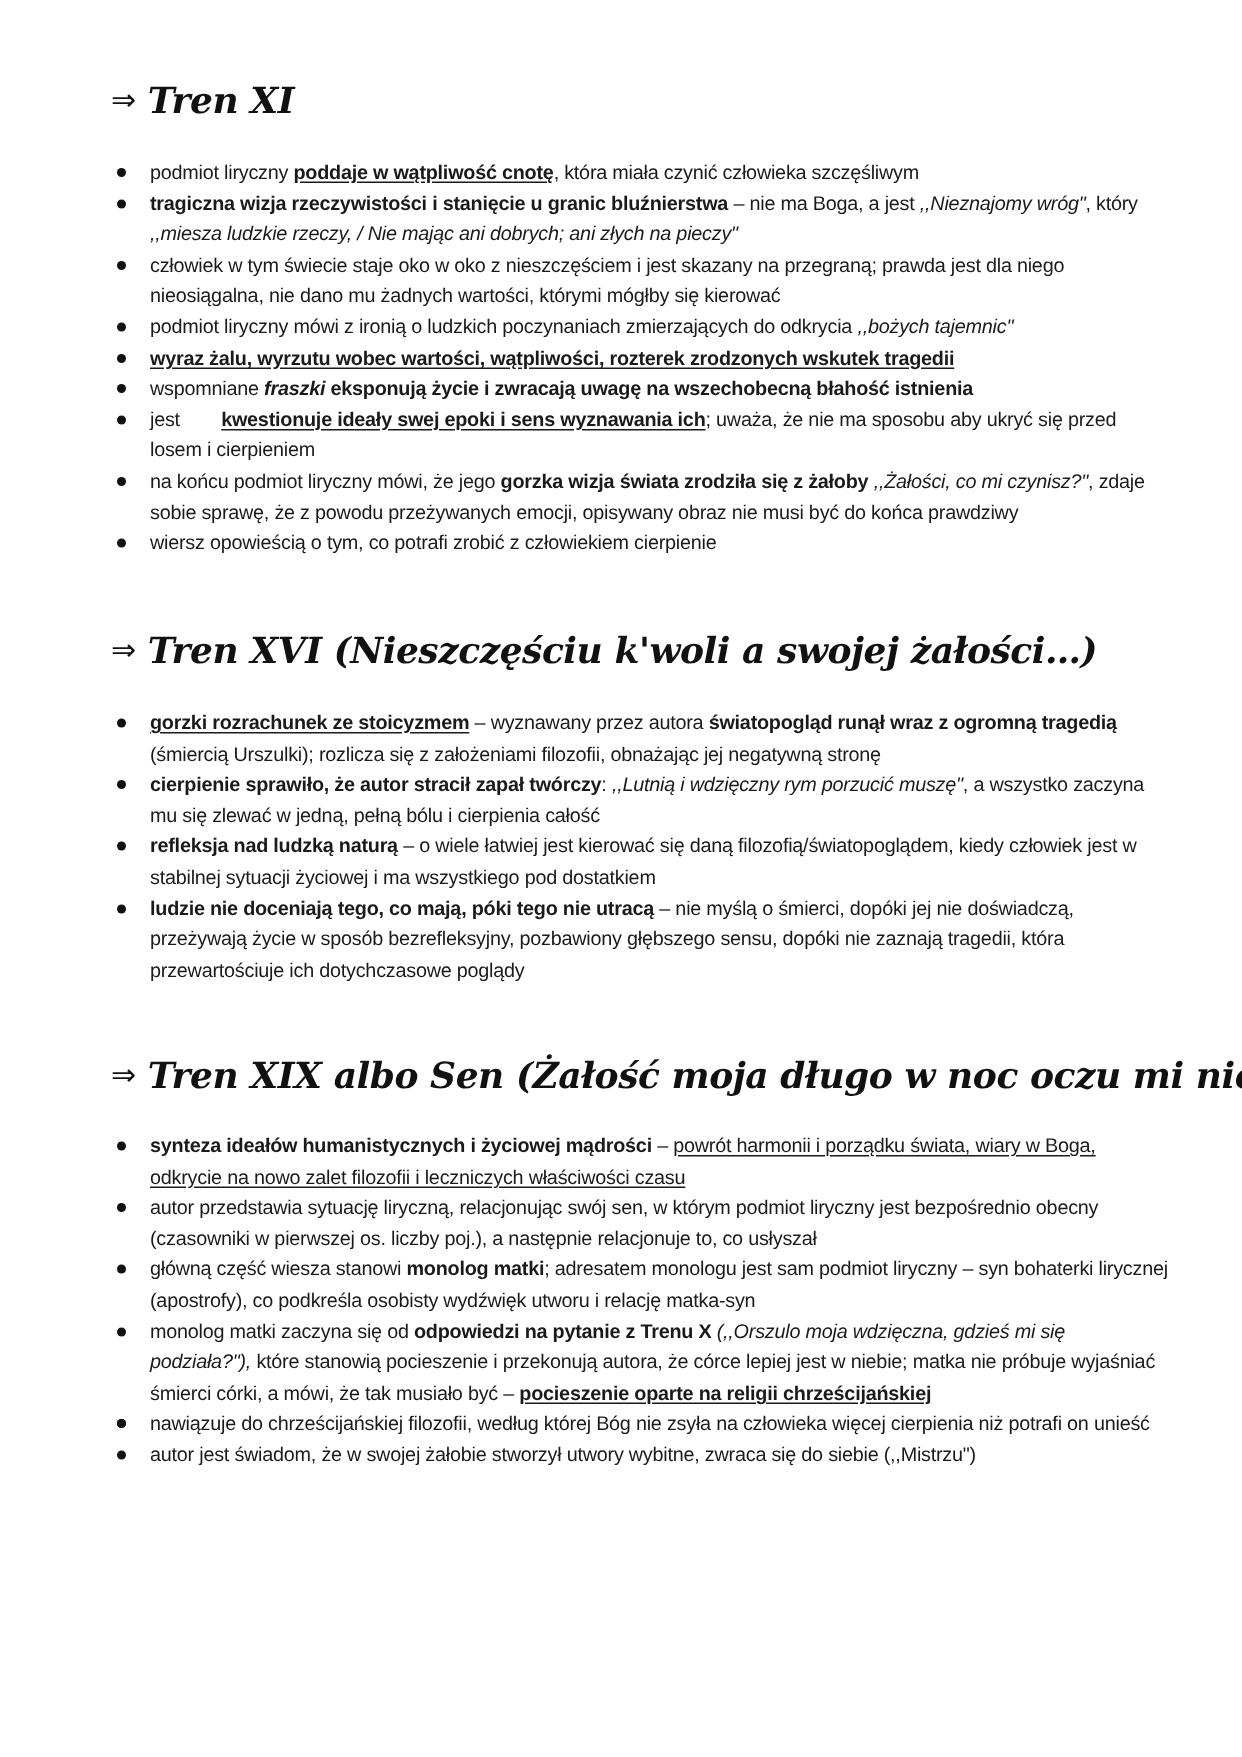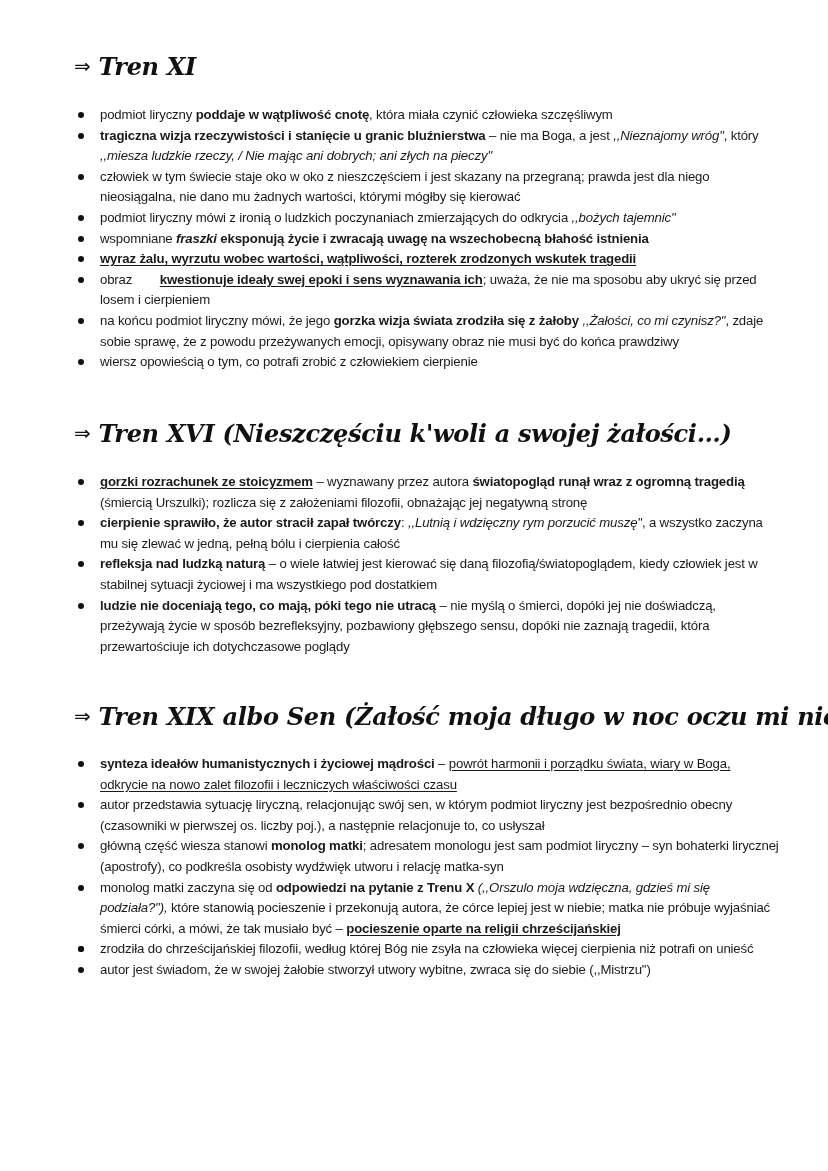--- a/index.html
+++ b/index.html
@@ -25,27 +25,27 @@
 </head>
 <body>
 
 <div class="page">
 
   <div class="section" style="top:0;">
     <div class="title" style="top:52px;">
       <span class="arrow">⇒</span><span>Tren XI</span>
     </div>
     <ul class="items" style="top:105px;">
-        <li><span class="dot"></span><span>podmiot liryczny </span><span style="font-weight: bold; text-underline-offset: 2px;">poddaje w wątpliwość cnotę</span><span>, która miała czynić człowieka szczęśliwym</span></li>
+        <li><span class="dot"></span><span>podmiot liryczny </span><span style="font-weight: bold; text-decoration: underline; text-underline-offset: 2px;">poddaje w wątpliwość cnotę</span><span>, która miała czynić człowieka szczęśliwym</span></li>
         <li><span class="dot"></span><span style="font-weight: bold;">tragiczna wizja rzeczywistości i stanięcie u granic bluźnierstwa</span><span> – nie ma Boga, a jest </span><span style="font-style: italic;">,,Nieznajomy wróg"</span><span>, który </span><span style="font-style: italic;">,,miesza ludzkie rzeczy, / Nie mając ani dobrych; ani złych na pieczy"</span></li>
         <li><span class="dot"></span><span>człowiek w tym świecie staje oko w oko z nieszczęściem i jest skazany na przegraną; prawda jest dla niego nieosiągalna, nie dano mu żadnych wartości, którymi mógłby się kierować</span></li>
         <li><span class="dot"></span><span>podmiot liryczny mówi z ironią o ludzkich poczynaniach zmierzających do odkrycia </span><span style="font-style: italic;">,,bożych tajemnic"</span></li>
+        <li><span class="dot"></span><span style="font-weight: bold; text-decoration: underline; text-underline-offset: 2px;">wyraz żalu, wyrzutu wobec wartości, wątpliwości, rozterek zrodzonych wskutek tragedii</span></li>
         <li><span class="dot"></span><span>wspomniane </span><span style="font-weight: bold; font-style: italic;">fraszki</span><span style="font-weight: bold;"> eksponują życie i zwracają uwagę na wszechobecną błahość istnienia</span></li>
-        <li><span class="dot"></span><span style="font-weight: bold; text-decoration: underline; text-underline-offset: 2px;">wyraz żalu, wyrzutu wobec wartości, wątpliwości, rozterek zrodzonych wskutek tragedii</span></li>
-        <li><span class="dot"></span><span>obraz </span><span style="font-weight: bold; text-decoration: underline; text-underline-offset: 2px; padding-left: 24px;">kwestionuje ideały swej epoki i sens wyznawania ich</span><span>; uważa, że nie ma sposobu aby ukryć się przed losem i cierpieniem</span></li>
+        <li><span class="dot"></span><span>jest </span><span style="font-weight: bold; text-decoration: underline; text-underline-offset: 2px; padding-left: 24px;">kwestionuje ideały swej epoki i sens wyznawania ich</span><span>; uważa, że nie ma sposobu aby ukryć się przed losem i cierpieniem</span></li>
         <li><span class="dot"></span><span>na końcu podmiot liryczny mówi, że jego </span><span style="font-weight: bold;">gorzka wizja świata zrodziła się z żałoby</span><span> </span><span style="font-style: italic;">,,Żałości, co mi czynisz?"</span><span>, zdaje sobie sprawę, że z powodu przeżywanych emocji, opisywany obraz nie musi być do końca prawdziwy</span></li>
         <li><span class="dot"></span><span>wiersz opowieścią o tym, co potrafi zrobić z człowiekiem cierpienie</span></li>
       </ul>
   </div>
 
   <div class="section" style="top:0;">
     <div class="title" style="top:419px;">
       <span class="arrow">⇒</span><span>Tren XVI (Nieszczęściu k'woli a swojej żałości…)</span>
     </div>
     <ul class="items" style="top:472px;">
@@ -59,18 +59,18 @@
   <div class="section" style="top:0;">
     <div class="title" style="top:702px;">
       <span class="arrow">⇒</span><span>Tren XIX albo Sen (Żałość moja długo w noc oczu mi nie dała…)</span>
     </div>
     <ul class="items" style="top:754px;">
         <li><span class="dot"></span><span style="font-weight: bold;">synteza ideałów humanistycznych i życiowej mądrości</span><span> – </span><span style="text-decoration: underline; text-underline-offset: 2px;">powrót harmonii i porządku świata, wiary w Boga, odkrycie na nowo zalet filozofii i leczniczych właściwości czasu</span></li>
         <li><span class="dot"></span><span>autor przedstawia sytuację liryczną, relacjonując swój sen, w którym podmiot liryczny jest bezpośrednio obecny (czasowniki w pierwszej os. liczby poj.), a następnie relacjonuje to, co usłyszał</span></li>
         <li><span class="dot"></span><span>główną część wiesza stanowi </span><span style="font-weight: bold;">monolog matki</span><span>; adresatem monologu jest sam podmiot liryczny – syn bohaterki lirycznej (apostrofy), co podkreśla osobisty wydźwięk utworu i relację matka-syn</span></li>
         <li><span class="dot"></span><span>monolog matki zaczyna się od </span><span style="font-weight: bold;">odpowiedzi na pytanie z Trenu X</span><span> </span><span style="font-style: italic;">(,,Orszulo moja wdzięczna, gdzieś mi się podziała?"),</span><span> które stanowią pocieszenie i przekonują autora, że córce lepiej jest w niebie; matka nie próbuje wyjaśniać śmierci córki, a mówi, że tak musiało być – </span><span style="font-weight: bold; text-decoration: underline; text-underline-offset: 2px;">pocieszenie oparte na religii chrześcijańskiej</span></li>
         <li><span class="dot"></span></li>
-        <li><span class="dot"></span><span>zrodziła do </span><span style="font-weight: normal;">chrześcijańskiej filozofii</span><span>, według której Bóg nie zsyła na człowieka więcej cierpienia niż potrafi on unieść</span></li>
+        <li><span class="dot"></span><span>nawiązuje do </span><span style="font-weight: normal;">chrześcijańskiej filozofii</span><span>, według której Bóg nie zsyła na człowieka więcej cierpienia niż potrafi on unieść</span></li>
         <li><span class="dot"></span><span>autor jest świadom, że w swojej żałobie stworzył utwory wybitne, zwraca się do siebie (,,Mistrzu")</span></li>
       </ul>
   </div>
 
 </div>
 
 </body></html>

